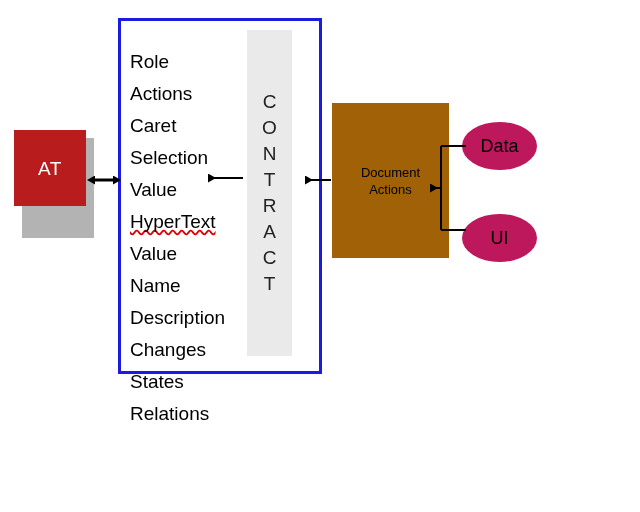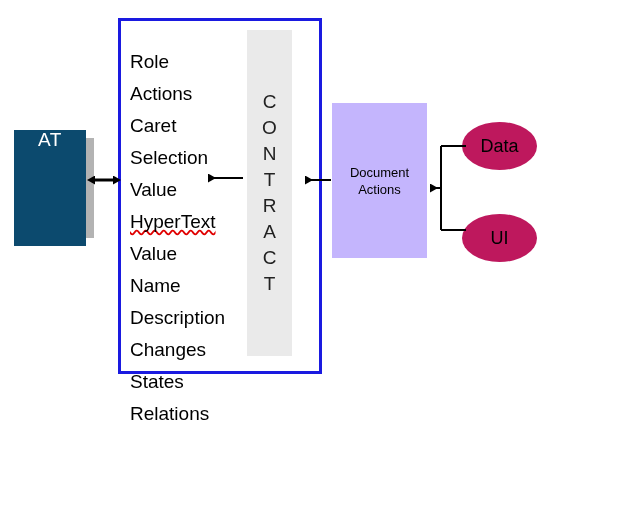--- a/index.html
+++ b/index.html
@@ -26,24 +26,24 @@
     top: 138px;
     width: 72px;
     height: 100px;
     background: #b3b3b3;
   }
   #at-box {
     position: absolute;
     left: 14px;
     top: 130px;
     width: 72px;
-    height: 116px;
-    background: #0c4a6e;
-    display: flex;
-    align-items: flex-start;
+    height: 76px;
+    background: #b91c1c;
+    display: flex;
+    align-items: center;
     justify-content: center;
   }
   #at-label {
     color: #ffffff;
     font-size: 19px;
     line-height: 1;
     letter-spacing: 0.5px;
   }
 
   
@@ -95,23 +95,23 @@
     text-decoration: underline wavy #e00000;
     text-decoration-skip-ink: none;
     text-underline-offset: 1px;
   }
 
   
   #document-element-box {
     position: absolute;
     left: 332px;
     top: 103px;
-    width: 95px;
+    width: 117px;
     height: 155px;
-    background: #c4b5fd;
+    background: #a16207;
     display: flex;
     align-items: center;
     justify-content: center;
     text-align: center;
   }
   #document-element-label {
     font-size: 13px;
     line-height: 17px;
     color: #000000;
   }

